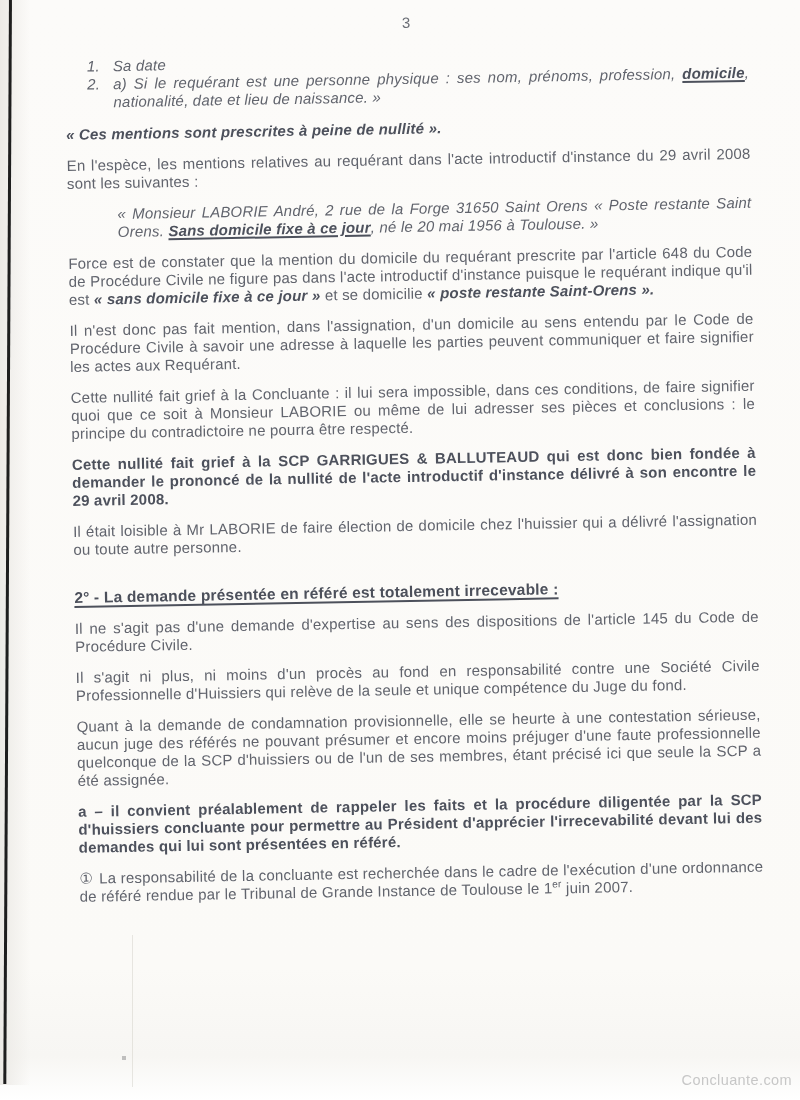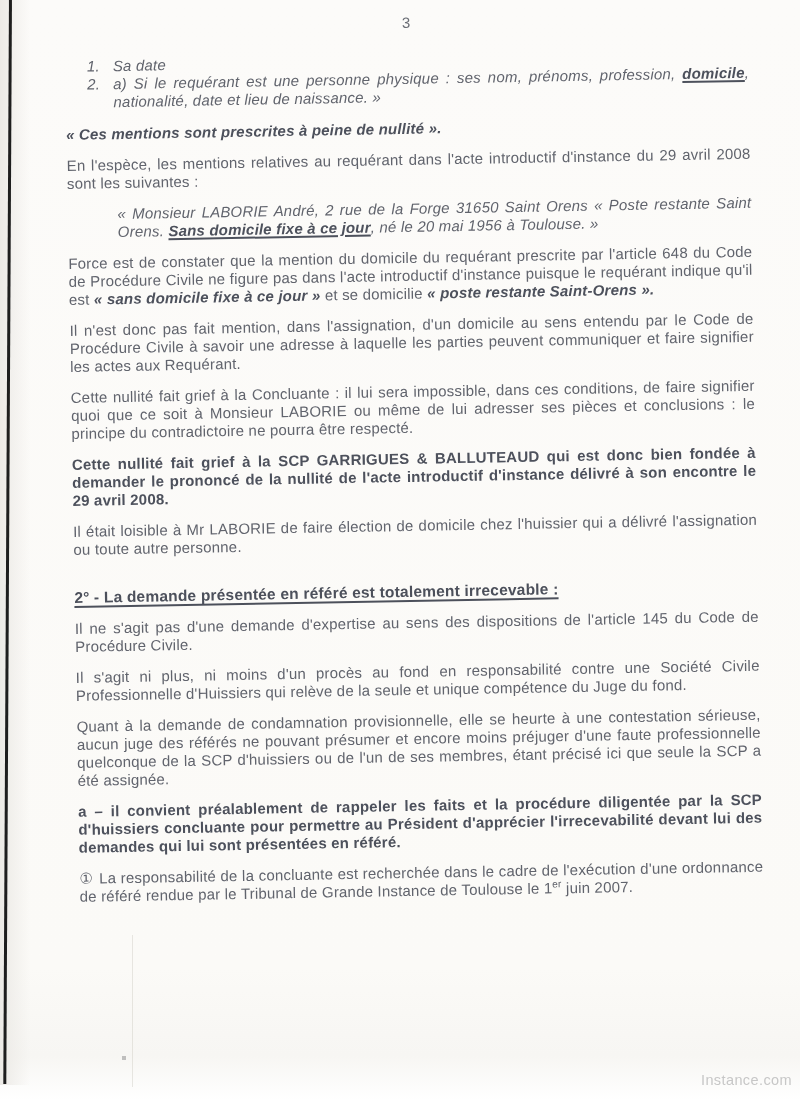--- a/index.html
+++ b/index.html
@@ -116,14 +116,14 @@
     <p class="para">Il s'agit ni plus, ni moins d'un procès au fond en responsabilité contre une Société Civile Professionnelle d'Huissiers qui relève de la seule et unique compétence du Juge du fond.</p>
 
     <p class="para">Quant à la demande de condamnation provisionnelle, elle se heurte à une contestation sérieuse, aucun juge des référés ne pouvant présumer et encore moins préjuger d'une faute professionnelle quelconque de la SCP d'huissiers ou de l'un de ses membres, étant précisé ici que seule la SCP a été assignée.</p>
 
     <p class="para bold-para mt-lg">a – il convient préalablement de rappeler les faits et la procédure diligentée par la SCP d'huissiers concluante pour permettre au Président d'apprécier l'irrecevabilité devant lui des demandes qui lui sont présentées en référé.</p>
 
     <p class="para mt-xxl"><span class="circ">①</span><span>La responsabilité de la concluante est recherchée dans le cadre de l'exécution d'une ordonnance de référé rendue par le Tribunal de Grande Instance de Toulouse le 1</span><sup>er</sup><span> juin 2007.</span></p>
 
   </div>
 
-  <a class="watermark" href="#">Instance.com</a>
+  <a class="watermark" href="#">Concluante.com</a>
 </div>
 
 </body></html>

